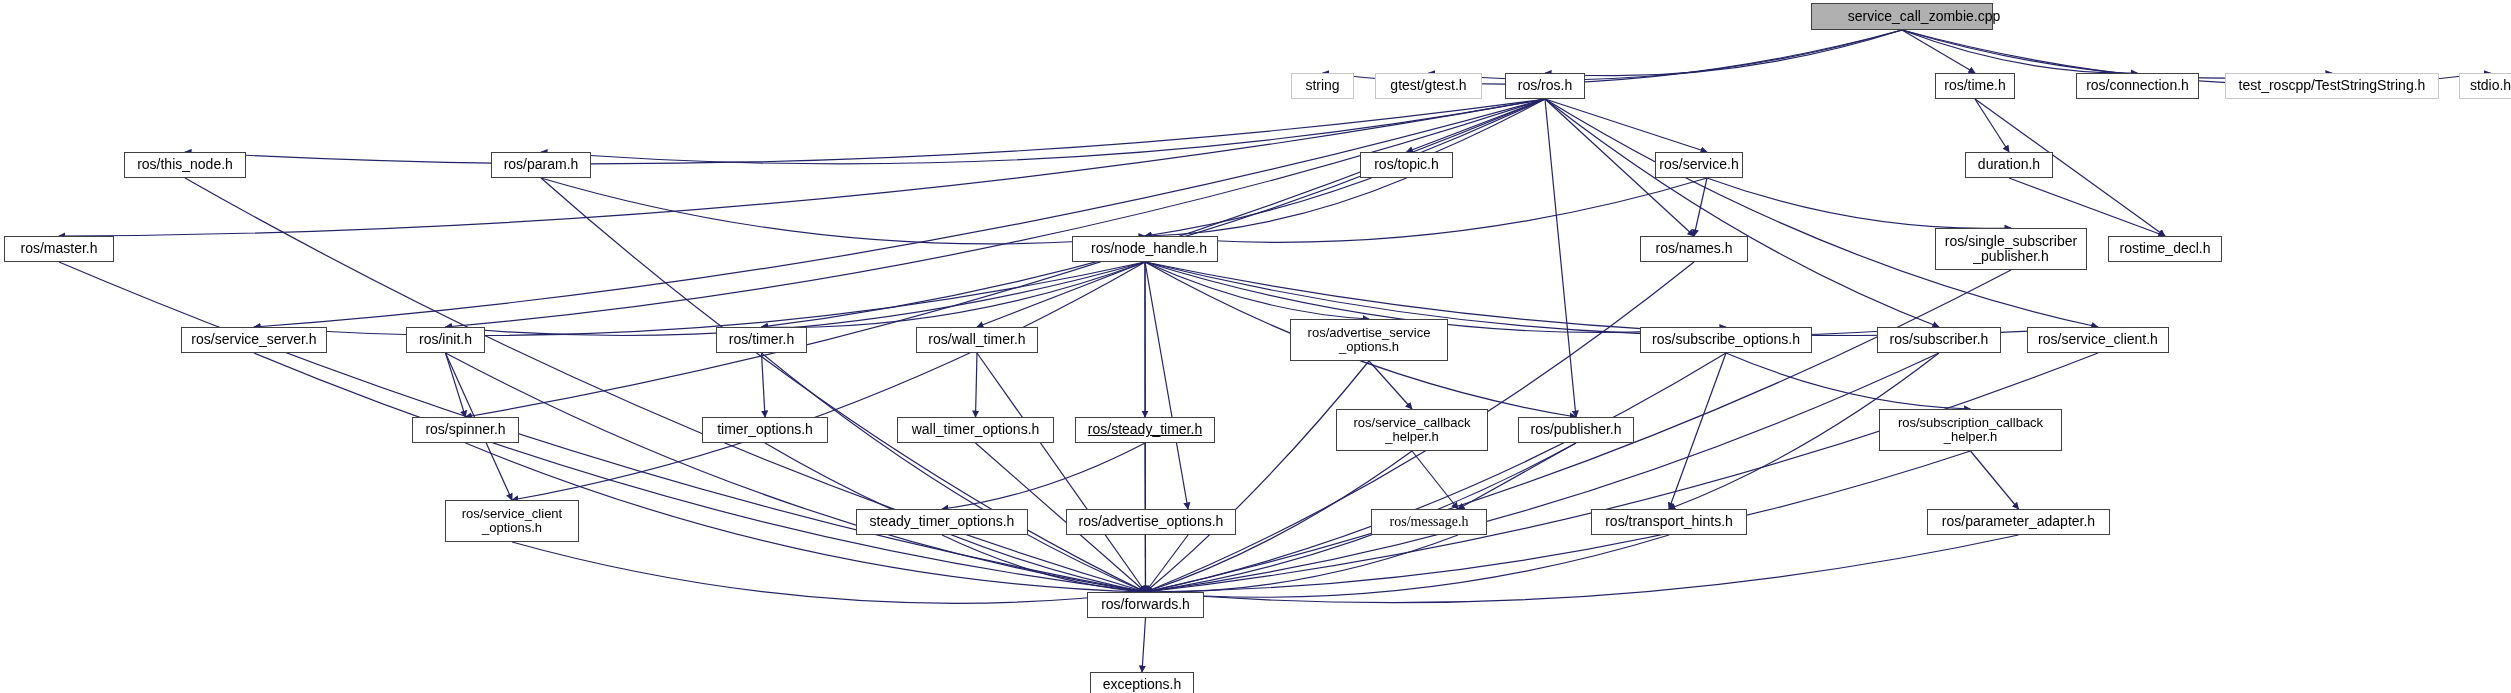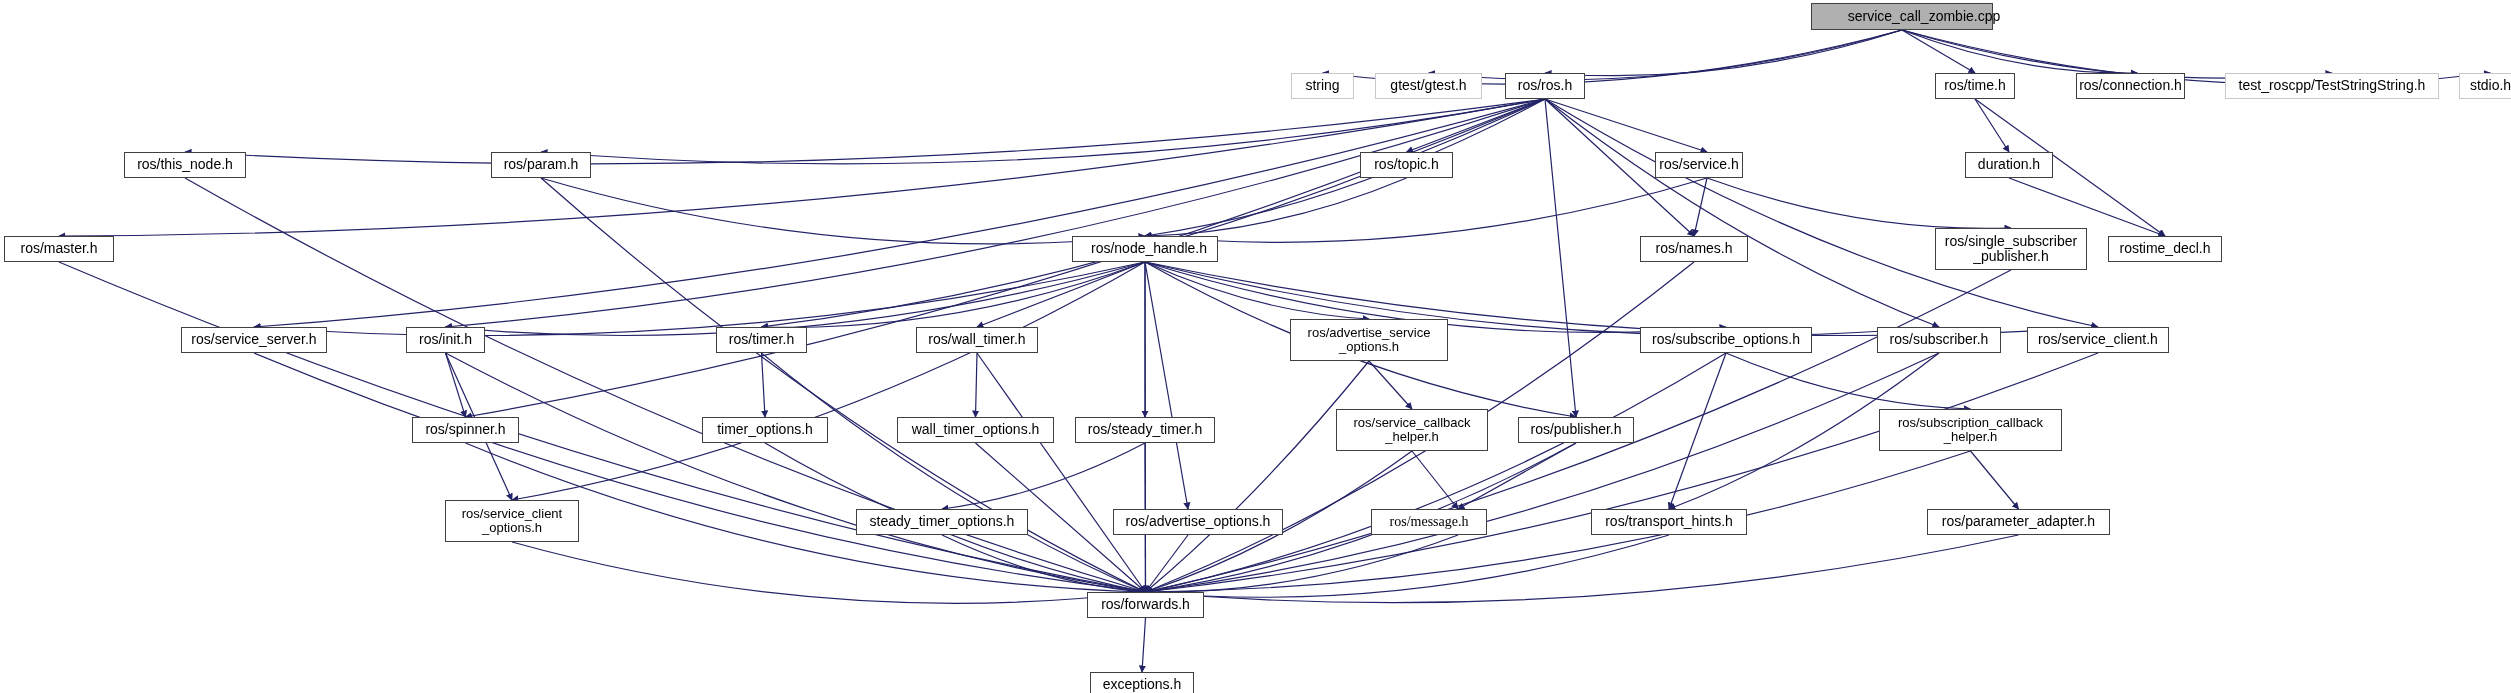--- a/index.html
+++ b/index.html
@@ -106,21 +106,21 @@
         <path d="M 465.5 443 Q 805.5 583.5 1145.5 592" fill="none" stroke="#222266" stroke-width="1.2" marker-end="url(#arrow)"></path>
         <path d="M 1145.5 618 Q 1143.75 645 1142 672" fill="none" stroke="#222266" stroke-width="1.2" marker-end="url(#arrow)"></path>
       </g>
   </svg>
   <div id="node-layer">
       <div class="node root" style="left: 1811px; top: 3px; width: 182px; height: 27px; font-size: 14px; padding-left: 44px;">service_call_zombie.cpp</div>
       <div class="node plain" style="left: 1291px; top: 73px; width: 63px; height: 26px; font-size: 14px;">string</div>
       <div class="node plain" style="left: 1375px; top: 73px; width: 107px; height: 26px; font-size: 14px;">gtest/gtest.h</div>
       <div class="node hdr" style="left: 1505px; top: 73px; width: 80px; height: 26px; font-size: 14px;">ros/ros.h</div>
       <div class="node hdr" style="left: 1935px; top: 73px; width: 80px; height: 26px; font-size: 14px;">ros/time.h</div>
-      <div class="node hdr" style="left: 2076px; top: 73px; width: 109px; height: 26px; font-size: 14px;">ros/connection.h</div>
+      <div class="node hdr" style="left: 2076px; top: 73px; width: 123px; height: 26px; font-size: 14px;">ros/connection.h</div>
       <div class="node plain" style="left: 2225px; top: 73px; width: 214px; height: 26px; font-size: 14px;">test_roscpp/TestStringString.h</div>
       <div class="node plain" style="left: 2459px; top: 73px; width: 63px; height: 26px; font-size: 14px;">stdio.h</div>
       <div class="node hdr" style="left: 124px; top: 152px; width: 122px; height: 26px; font-size: 14px;">ros/this_node.h</div>
       <div class="node hdr" style="left: 491px; top: 152px; width: 100px; height: 26px; font-size: 14px;">ros/param.h</div>
       <div class="node hdr" style="left: 1360px; top: 152px; width: 93px; height: 26px; font-size: 14px;">ros/topic.h</div>
       <div class="node hdr" style="left: 1655px; top: 152px; width: 88px; height: 26px; font-size: 14px;">ros/service.h</div>
       <div class="node hdr" style="left: 1965px; top: 152px; width: 88px; height: 26px; font-size: 14px;">duration.h</div>
       <div class="node hdr" style="left: 4px; top: 236px; width: 110px; height: 26px; font-size: 14px;">ros/master.h</div>
       <div class="node hdr" style="left: 1072px; top: 236px; width: 146px; height: 26px; font-size: 14px; padding-left: 8px;">ros/node_handle.h</div>
       <div class="node hdr" style="left: 1640px; top: 236px; width: 108px; height: 26px; font-size: 14px;">ros/names.h</div>
@@ -132,29 +132,29 @@
       <div class="node hdr" style="left: 716px; top: 327px; width: 91px; height: 26px; font-size: 14px;">ros/timer.h</div>
       <div class="node hdr" style="left: 916px; top: 327px; width: 122px; height: 26px; font-size: 14px;">ros/wall_timer.h</div>
       <div class="node hdr" style="left: 1290px; top: 319px; width: 158px; height: 42px; font-size: 13px;">ros/advertise_service
 _options.h</div>
       <div class="node hdr" style="left: 1640px; top: 327px; width: 172px; height: 26px; font-size: 14px;">ros/subscribe_options.h</div>
       <div class="node hdr" style="left: 1877px; top: 327px; width: 124px; height: 26px; font-size: 14px;">ros/subscriber.h</div>
       <div class="node hdr" style="left: 2027px; top: 327px; width: 142px; height: 26px; font-size: 14px;">ros/service_client.h</div>
       <div class="node hdr" style="left: 412px; top: 417px; width: 107px; height: 26px; font-size: 14px;">ros/spinner.h</div>
       <div class="node hdr" style="left: 702px; top: 417px; width: 126px; height: 26px; font-size: 14px;">timer_options.h</div>
       <div class="node hdr" style="left: 897px; top: 417px; width: 157px; height: 26px; font-size: 14px;">wall_timer_options.h</div>
-      <div class="node hdr" style="left: 1075px; top: 417px; width: 140px; height: 26px; font-size: 14px;">ros/steady_timer.h</div>
+      <div class="node hdr" style="left: 1075px; top: 417px; width: 140px; height: 26px; font-size: 14px; text-decoration: underline;">ros/steady_timer.h</div>
       <div class="node hdr" style="left: 1336px; top: 409px; width: 152px; height: 42px; font-size: 13px;">ros/service_callback
 _helper.h</div>
       <div class="node hdr" style="left: 1518px; top: 417px; width: 116px; height: 26px; font-size: 14px;">ros/publisher.h</div>
       <div class="node hdr" style="left: 1879px; top: 409px; width: 183px; height: 42px; font-size: 13px;">ros/subscription_callback
 _helper.h</div>
       <div class="node hdr" style="left: 445px; top: 500px; width: 134px; height: 42px; font-size: 13px;">ros/service_client
 _options.h</div>
       <div class="node hdr" style="left: 856px; top: 509px; width: 172px; height: 26px; font-size: 14px;">steady_timer_options.h</div>
-      <div class="node hdr" style="left: 1113px; top: 509px; width: 170px; height: 26px; font-size: 14px;">ros/advertise_options.h</div>
+      <div class="node hdr" style="left: 1066px; top: 509px; width: 170px; height: 26px; font-size: 14px;">ros/advertise_options.h</div>
       <div class="node hdr" style="left: 1371px; top: 509px; width: 116px; height: 26px; font-size: 14px; font-family: Liberation Serif, serif;">ros/message.h</div>
       <div class="node hdr" style="left: 1591px; top: 509px; width: 156px; height: 26px; font-size: 14px;">ros/transport_hints.h</div>
       <div class="node hdr" style="left: 1927px; top: 509px; width: 183px; height: 26px; font-size: 14px;">ros/parameter_adapter.h</div>
       <div class="node hdr" style="left: 1087px; top: 592px; width: 117px; height: 26px; font-size: 14px;">ros/forwards.h</div>
       <div class="node hdr" style="left: 1090px; top: 672px; width: 104px; height: 26px; font-size: 14px;">exceptions.h</div>
     </div>
 </div>
 
 </body></html>

